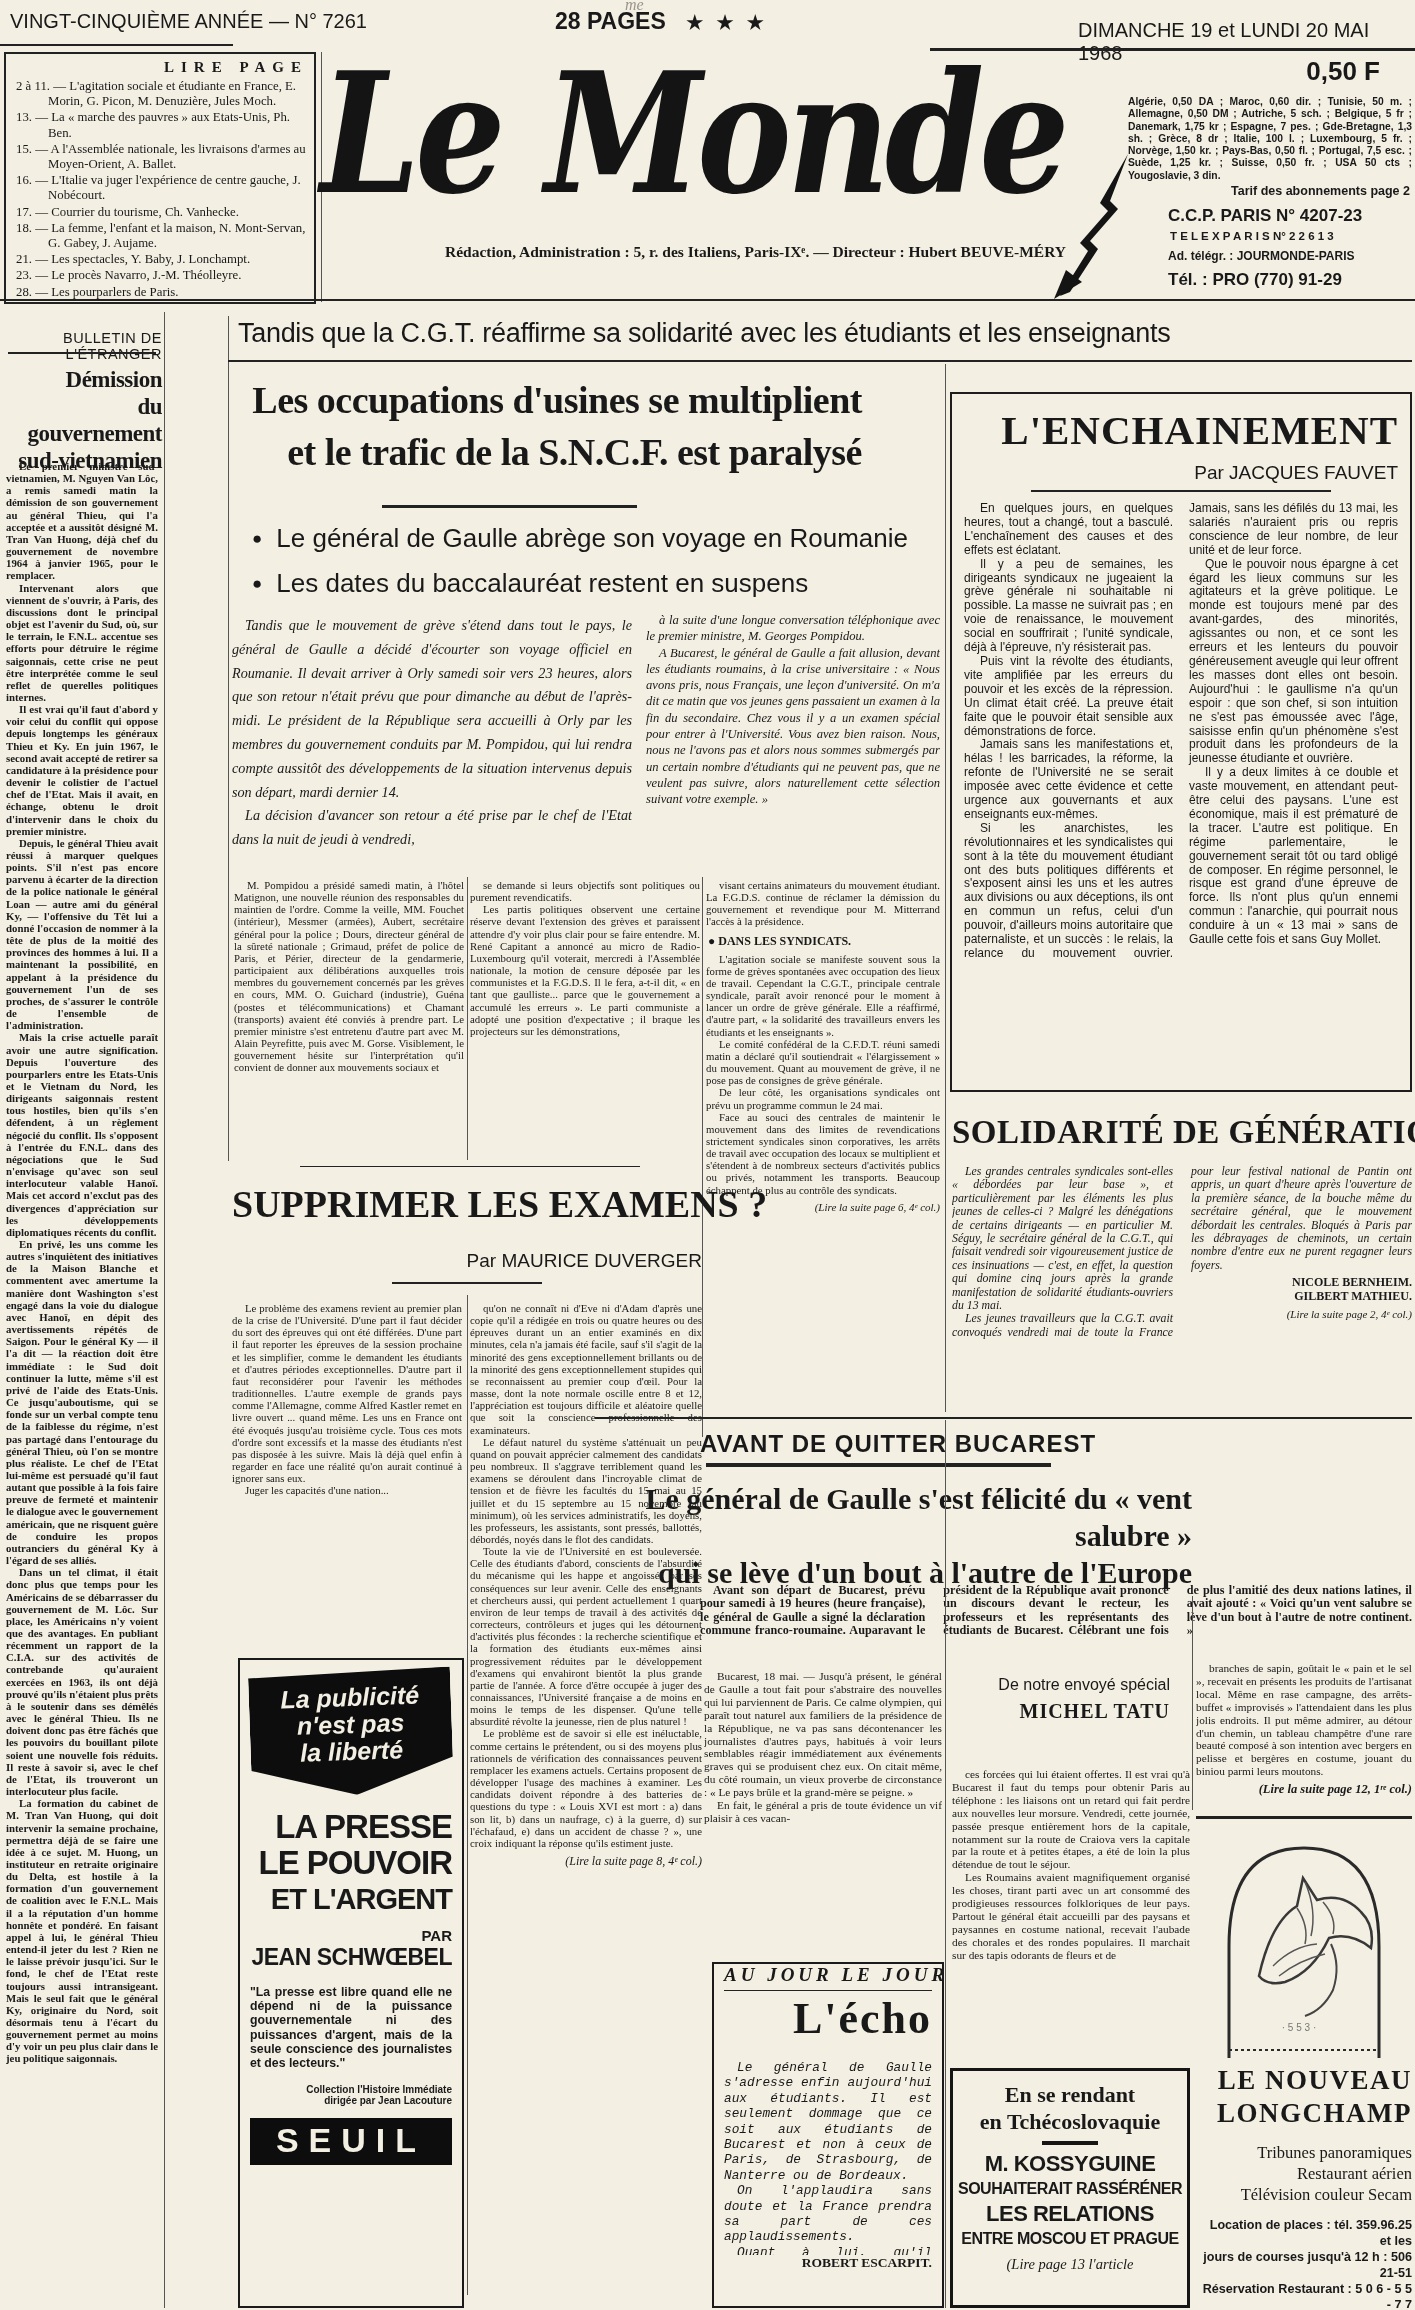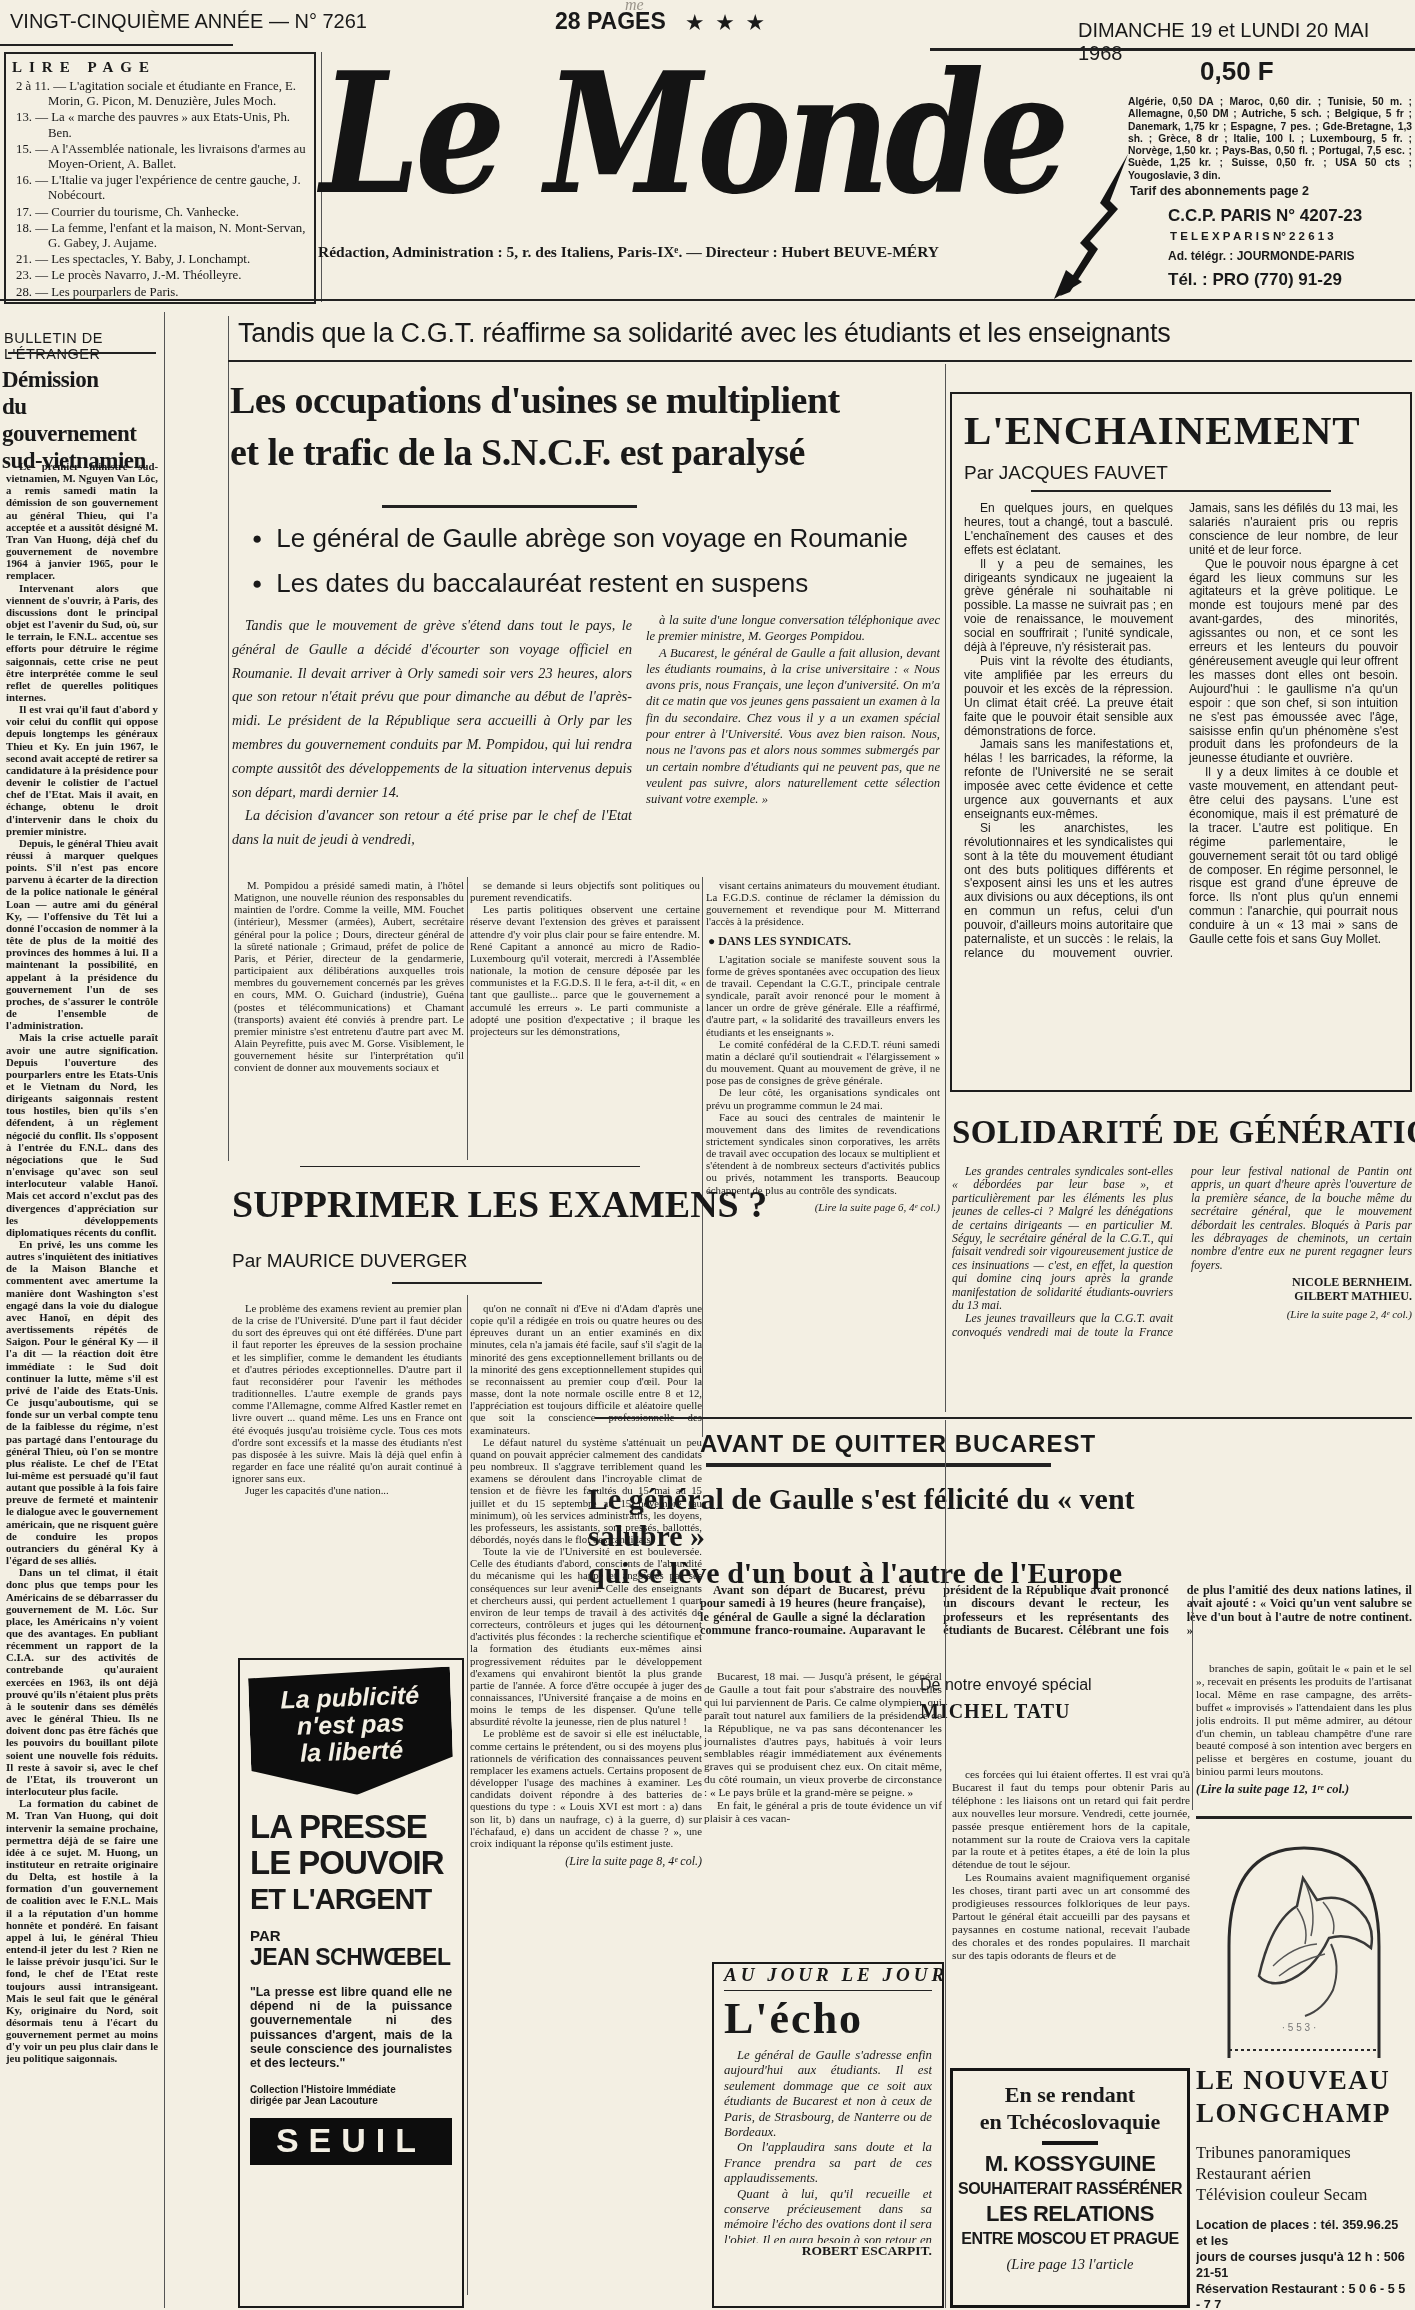--- a/index.html
+++ b/index.html
@@ -5,21 +5,21 @@
   * { margin:0; padding:0; box-sizing:border-box; }
   html,body { background:#888; }
   .page { position:relative; width:1415px; height:2310px; background:#f3efe3;
           color:#191919; font-family:"Liberation Serif", serif; overflow:hidden;
           box-shadow:0 0 12px rgba(0,0,0,.4); }
   .abs { position:absolute; }
   .hr { position:absolute; background:#222; }
   .vr { position:absolute; background:#555; width:1px; }
   .sans { font-family:"Liberation Sans", sans-serif; }
   .just { text-align:justify; text-justify:inter-word; }
-  .ctr { text-align:left; }
+  .ctr { text-align:right; }
   .para { text-indent:13px; margin:0; }
   .tight { letter-spacing:-0.3px; }
 
   
   .topline { font-size:20px; font-family:"Liberation Sans",sans-serif; }
   .masthead { font-family:"DejaVu Serif", serif; font-weight:bold; font-style:italic;
               font-size:142px; letter-spacing:-5px; color:#141414;
               transform:scaleY(1.18); transform-origin:center; white-space:nowrap; }
   .idx-item { font-size:12.8px; line-height:15.2px; padding-left:36px; text-indent:-32px; margin-bottom:1px; }
   .price-intl { font-size:10.3px; line-height:12.3px; font-weight:bold; }
@@ -290,21 +290,21 @@
     <div class="bodytxt just" style="font-size:11.3px;line-height:12.9px;">
         <p class="para">branches de sapin, goûtait le « pain et le sel », recevait en présents les produits de l'artisanat local. Même en rase campagne, des arrêts-buffet « improvisés » l'attendaient dans les plus jolis endroits. Il put même admirer, au détour d'un chemin, un tableau champêtre d'une rare beauté composé à son intention avec bergers en pelisse et bergères en costume, jouant du biniou parmi leurs moutons.</p>
       </div>
     <div class="ctr" style="font-style:italic;font-weight:bold;font-size:12.5px;margin-top:4px;">(Lire la suite page 12, 1ʳᵉ col.)</div>
   </div>
 
   <div class="abs" style="left:712px;top:1962px;width:232px;height:346px;border:2px solid #1a1a1a;padding:0 10px 6px;overflow:hidden;">
     <div class="ctr echo-rubric">AU JOUR LE JOUR</div>
     <div class="hr" style="position:static;width:100%;height:1px;margin:4px 0 2px;"></div>
     <div class="ctr echo-title">L'écho</div>
-    <div class="echo-body just" style="margin-top:4px;height:195px;overflow:hidden;">
+    <div class="echo-body just" style="margin-top:16px;height:195px;overflow:hidden;font-family:Liberation Mono, monospace;">
         <p class="para">Le général de Gaulle s'adresse enfin aujourd'hui aux étudiants. Il est seulement dommage que ce soit aux étudiants de Bucarest et non à ceux de Paris, de Strasbourg, de Nanterre ou de Bordeaux.</p>
         <p class="para">On l'applaudira sans doute et la France prendra sa part de ces applaudissements.</p>
         <p class="para">Quant à lui, qu'il recueille et conserve précieusement dans sa mémoire l'écho des ovations dont il sera l'objet. Il en aura besoin à son retour en France.</p>
       </div>
     <div style="text-align:right;font-weight:bold;font-size:13.5px;">ROBERT ESCARPIT.</div>
   </div>
 
   <div class="abs koss" style="left:950px;top:2068px;width:240px;height:240px;border:3px solid #151515;padding:10px 4px;overflow:hidden;">
     <div class="koss-serif">En se rendant</div>
     <div class="koss-serif">en Tchécoslovaquie</div>

